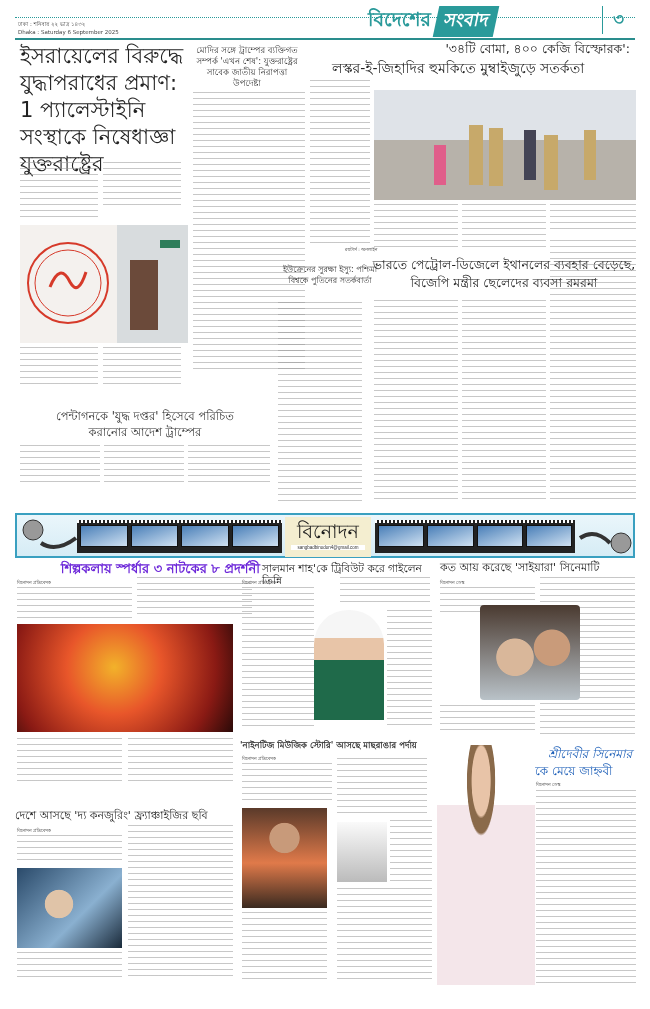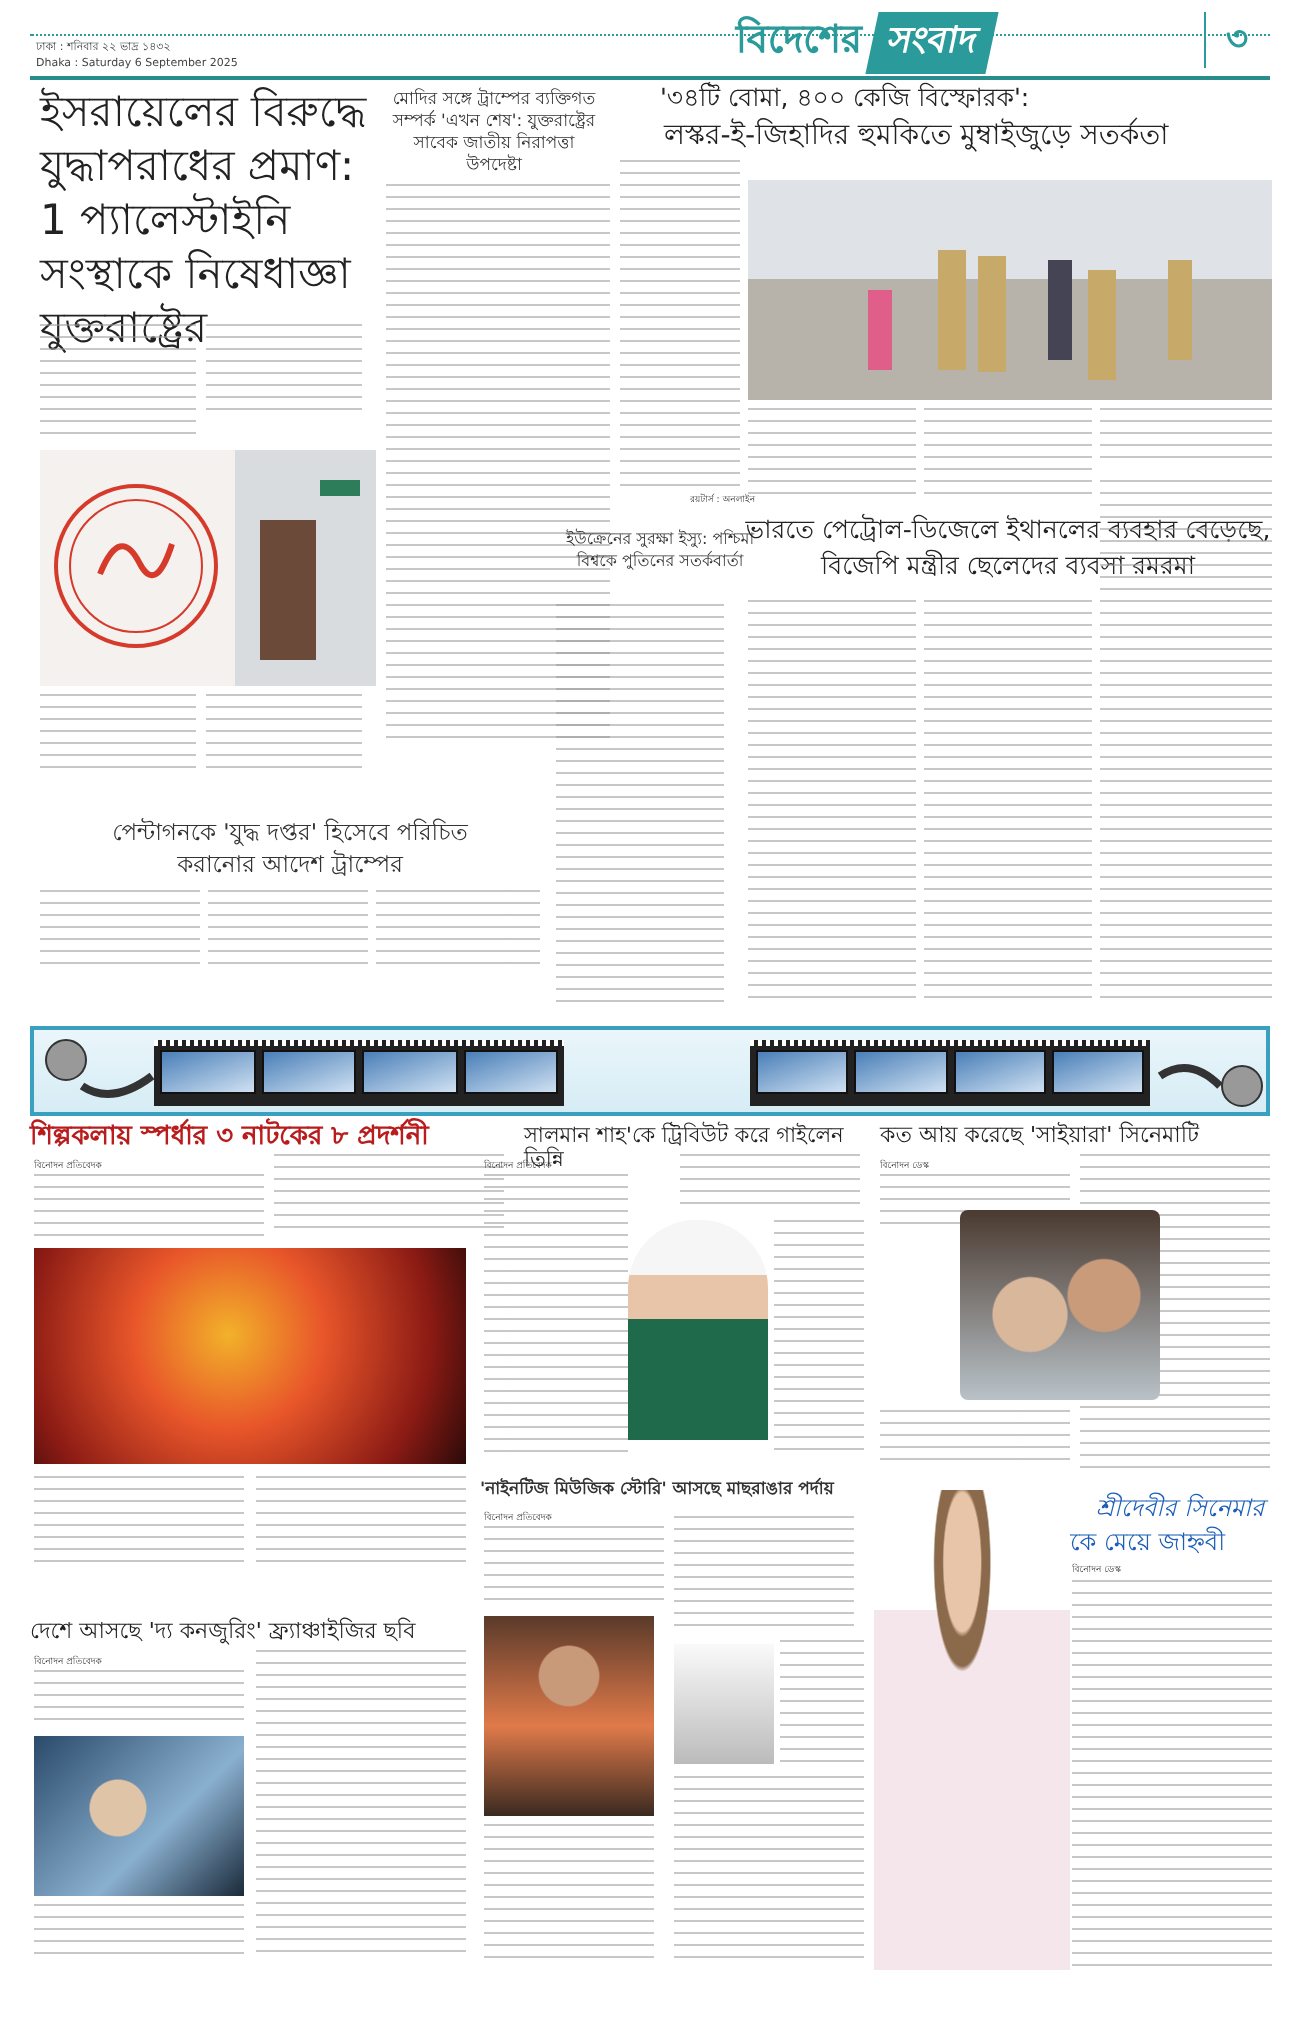--- a/index.html
+++ b/index.html
@@ -13,21 +13,21 @@
   .mast-b { background: #2a9a9a; color: #fff; font-size: 18px; font-weight: bold; padding: 0 8px; transform: skewX(-12deg); display: inline-block; }
   .pageno { color: #2a9a9a; font-size: 17px; font-weight: bold; border-left: 1px solid #2a9a9a; padding-left: 10px; }
   .hl { font-family: "DejaVu Sans", sans-serif; color: #222; line-height: 1.15; }
   .filler { background: repeating-linear-gradient(180deg, #9a9a9a 0 1px, transparent 1px 6px); opacity: .55; }
   .byline { font-family: "DejaVu Sans", sans-serif; font-size: 4.5px; color: #333; }
   .photo { overflow: hidden; }
   .banner { border: 2px solid #3aa0c0; background: linear-gradient(#eaf6fb,#d6ecf5); }
   .film { background: #222; }
   .frame { background: linear-gradient(160deg,#4a7fb8,#cfe1f2); border: 1px solid #111; }
   .sprocket { background: repeating-linear-gradient(90deg,#fff 0 2px,#222 2px 4px); height: 3px; }
-  .red-hl { color: #b91c1c; }
+  .red-hl { color: #6d28d9; text-align: right; }
   .blue-hl { color: #1d5fb8; }
 </style>
 </head>
 <body>
 
 <div class="abs dotline" style="left:15px;top:17px;width:620px;"></div>
 <div class="abs dateline" style="left:18px;top:20px;">
   <div>ঢাকা : শনিবার ২২ ভাদ্র ১৪৩২</div>
   <div>Dhaka : Saturday 6 September 2025</div>
 </div>
@@ -49,21 +49,21 @@
     <rect x="110" y="35" width="28" height="70" fill="#6b4a3a"></rect>
     <rect x="140" y="15" width="20" height="8" fill="#2e7d5a"></rect>
   </svg>
 </div>
 <div class="abs filler" style="left:20px;top:347px;width:78px;height:42px;"></div>
 <div class="abs filler" style="left:103px;top:347px;width:78px;height:42px;"></div>
 
 <div class="abs hl" style="left:192px;top:45px;width:110px;font-size:8.5px;line-height:11px;text-align:center;color:#333;">মোদির সঙ্গে ট্রাম্পের ব্যক্তিগত সম্পর্ক 'এখন শেষ': যুক্তরাষ্ট্রের সাবেক জাতীয় নিরাপত্তা উপদেষ্টা</div>
 <div class="abs filler" style="left:193px;top:92px;width:112px;height:280px;"></div>
 
-<div class="abs hl" style="left:330px;top:42px;width:300px;font-size:12.5px;text-align:left;">'৩৪টি বোমা, ৪০০ কেজি বিস্ফোরক':</div>
+<div class="abs hl" style="left:330px;top:42px;width:300px;font-size:12.5px;text-align:right;">'৩৪টি বোমা, ৪০০ কেজি বিস্ফোরক':</div>
 <div class="abs hl" style="left:332px;top:60px;width:320px;font-size:14px;text-align:left;">লস্কর-ই-জিহাদির হুমকিতে মুম্বাইজুড়ে সতর্কতা</div>
 <div class="abs filler" style="left:310px;top:80px;width:60px;height:165px;"></div>
 <div class="abs byline" style="left:345px;top:247px;">রয়টার্স : অনলাইন</div>
 <div class="abs photo" style="left:374px;top:90px;width:262px;height:110px;background:linear-gradient(#dfe3e8 0 45%,#b7b2aa 45% 100%);">
   <svg width="262" height="110">
     <rect x="60" y="55" width="12" height="40" fill="#e05e8a"></rect>
     <rect x="95" y="35" width="14" height="60" fill="#c7a96a"></rect>
     <rect x="115" y="38" width="14" height="58" fill="#c7a96a"></rect>
     <rect x="150" y="40" width="12" height="50" fill="#445"></rect>
     <rect x="170" y="45" width="14" height="55" fill="#c7a96a"></rect>
@@ -95,20 +95,24 @@
     <path d="M20 25 q15 10 35 -5" stroke="#333" stroke-width="4" fill="none"></path>
   </svg>
   <div class="abs film" style="left:60px;top:5px;width:205px;height:33px;">
     <div class="sprocket"></div>
     <div style="display:flex;gap:3px;padding:2px 3px;height:26px;">
       <div class="frame" style="flex:1"></div>
       <div class="frame" style="flex:1"></div>
       <div class="frame" style="flex:1"></div>
       <div class="frame" style="flex:1"></div>
     </div>
+  </div>
+  <div class="abs" style="left:268px;top:2px;width:86px;height:40px;background:#f4eed0;text-align:center;">
+    <div style="font-family:'DejaVu Sans',sans-serif;font-size:19px;color:#1a1a1a;line-height:28px;">বিনোদন</div>
+    <div style="font-family:'Liberation Sans',sans-serif;font-size:4.5px;color:#333;background:#fff;margin:0 6px;">sangbadbinodon4@gmail.com</div>
   </div>
   <div class="abs film" style="left:358px;top:5px;width:200px;height:33px;">
     <div class="sprocket"></div>
     <div style="display:flex;gap:3px;padding:2px 3px;height:26px;">
       <div class="frame" style="flex:1"></div>
       <div class="frame" style="flex:1"></div>
       <div class="frame" style="flex:1"></div>
       <div class="frame" style="flex:1"></div>
     </div>
   </div>

